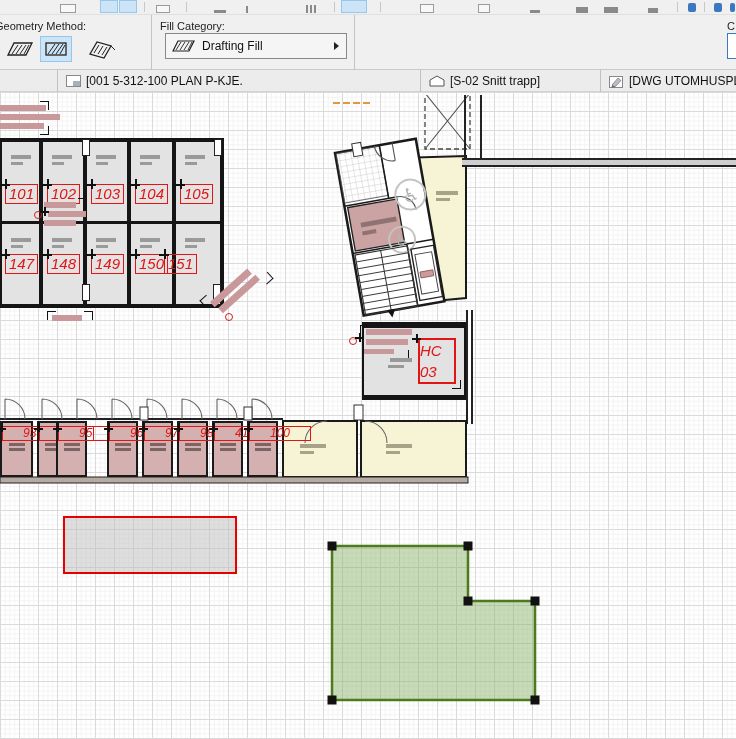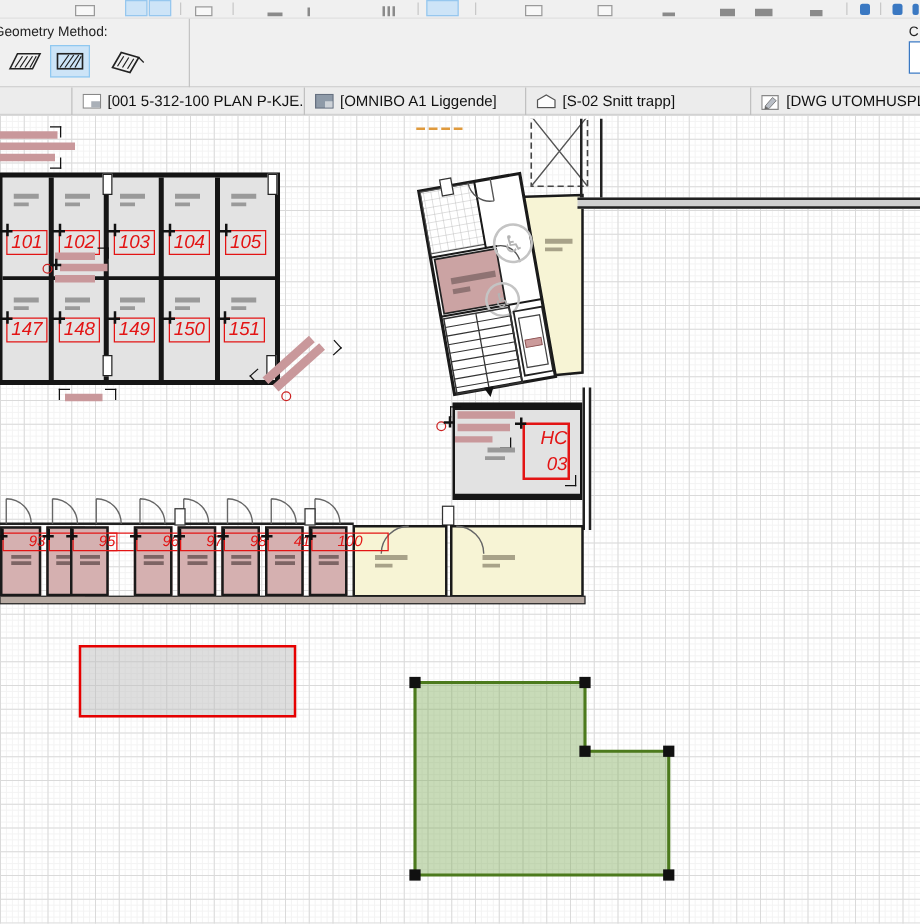--- a/index.html
+++ b/index.html
@@ -84,21 +84,21 @@
   .vwall { position:absolute; width:2px; background:#222; }
   #hwall { position:absolute; left:462px; top:66px; width:274px; height:9px;
     border-top:2px solid #222; border-bottom:2px solid #222; background:#cfcfcf; }
 
   
   #hcblock { position:absolute; left:362px; top:230px; width:104px; height:78px; background:#e2e2e2;
     border:2px solid #151515; border-top:6px solid #151515; border-bottom:5px solid #151515; }
   #hcwall { position:absolute; left:466px; top:218px; width:7px; height:114px; background:#fff;
     border-left:2px solid #222; border-right:2px solid #222; }
   #hclabel { position:absolute; left:418px; top:246px; width:38px; height:46px;
-    border:2px solid #e31414; color:#e31414; font-size:15px; line-height:21px; text-align:right; }
+    border:2px solid #e31414; color:#e31414; font-size:15px; line-height:21px; text-align:left; }
 
   
   .sroom { position:absolute; top:329px; width:31px; height:56px; background:#d5b0b0;
     border:2px solid #1a1a1a; text-align:center; }
   .snum { display:inline-block; position:relative; margin-top:3px; border:1.5px solid #e31414;
     color:#e31414; font-size:12px; line-height:13px; padding:0 20px; }
   .snum::before { content:""; position:absolute; left:-6px; top:1px; width:9px; height:1.5px; background:#111; }
   .snum::after  { content:""; position:absolute; left:-2px; top:-4px; width:1.5px; height:9px; background:#111; }
   .sdash { width:16px; height:3px; background:#7d6464; margin:2px auto 0; }
 
@@ -158,43 +158,47 @@
     </div>
     <div class="gmicon" style="left:86px">
       <svg width="30" height="22" viewBox="0 0 30 22">
         <path d="M3 16 L10 4 L24 8 L17 20 Z" fill="none" stroke="#222" stroke-width="1.3"></path>
         <path d="M7 15 L12 7 M11 16 L16 8 M15 17 L20 9" stroke="#222" stroke-width="1"></path>
         <path d="M24 8 L28 12" stroke="#222" stroke-width="1"></path>
       </svg>
     </div>
   </div>
 
+  <div class="tsec" style="left:152px;width:203px">
+    <span class="tlabel" style="left:8px">Fill Category:</span>
+    <div class="ddbtn" style="left:13px;top:18px;width:182px;height:26px">
+      <svg width="24" height="16" viewBox="0 0 24 16" style="margin:0 6px 0 6px">
+        <path d="M1 13 L6 3 H22 L17 13 Z" fill="none" stroke="#222" stroke-width="1.2"></path>
+        <path d="M4 12 L9 4 M8 12 L13 4 M12 12 L17 4 M16 12 L20 4" stroke="#222" stroke-width="0.9"></path>
+      </svg>
+      <span>Drafting Fill</span>
+      <span class="arrow-r"></span>
+    </div>
+  </div>
 
 
 
   <div class="tsec" style="left:723px;width:13px;border-right:none">
     <span class="tlabel" style="left:4px">C</span>
     <div style="position:absolute;left:4px;top:18px;width:12px;height:26px;border:1px solid #3a78c2;background:#fff"></div>
   </div>
 </div>
 
 <div id="tabbar">
   <div class="tab" style="left:57px;width:186px">
     <svg width="15" height="12" viewBox="0 0 15 12">
       <rect x="0.5" y="0.5" width="14" height="11" fill="#fff" stroke="#888"></rect>
       <rect x="7" y="6" width="7" height="5" fill="#aab0b8"></rect>
     </svg>
     <span>[001 5-312-100 PLAN P-KJE...</span>
-  </div>
-  <div class="tab" style="left:243px;width:177px">
-    <svg width="15" height="12" viewBox="0 0 15 12">
-      <rect x="0.5" y="0.5" width="14" height="11" fill="#8e9aa8" stroke="#667080"></rect>
-      <rect x="8" y="6" width="6" height="5" fill="#cdd2d8"></rect>
-    </svg>
-    <span>[OMNIBO A1 Liggende]</span>
   </div>
   <div class="tab" style="left:420px;width:180px">
     <svg width="16" height="12" viewBox="0 0 16 12">
       <path d="M1 5 L8 1 L15 5 L15 11 L1 11 Z" fill="#fdfdfd" stroke="#555"></path>
     </svg>
     <span>[S-02 Snitt trapp]</span>
   </div>
   <div class="tab" style="left:600px;width:136px">
     <svg width="15" height="13" viewBox="0 0 15 13">
       <rect x="0.5" y="1.5" width="13" height="11" fill="#fff" stroke="#888"></rect>
@@ -239,21 +243,21 @@
         <div class="gdash" style="left:94px;top:103px;width:12px;height:3px"></div>
     <div class="gdash" style="left:138px;top:96px;width:20px;height:4px"></div>
         <div class="gdash" style="left:138px;top:103px;width:12px;height:3px"></div>
     <div class="gdash" style="left:183px;top:96px;width:20px;height:4px"></div>
         <div class="gdash" style="left:183px;top:103px;width:12px;height:3px"></div>
 
     <div class="numbox" style="left:3px;top:112px">147</div>
     <div class="numbox" style="left:45px;top:112px">148</div>
     <div class="numbox" style="left:89px;top:112px">149</div>
     <div class="numbox" style="left:133px;top:112px">150</div>
-    <div class="numbox" style="left:177px;top:112px">151</div>
+    <div class="numbox" style="left:162px;top:112px">151</div>
 
     <div class="wmark" style="left:80px;top:-3px"></div>
     <div class="wmark" style="left:212px;top:-3px"></div>
     <div class="wmark" style="left:80px;top:142px"></div>
     <div class="wmark" style="left:211px;top:142px"></div>
   </div>
 
   <div>
     <div class="pinkbar" style="left:0;top:13px;width:46px;height:6px"></div>
     <div class="pinkbar" style="left:0;top:22px;width:60px;height:6px"></div>

